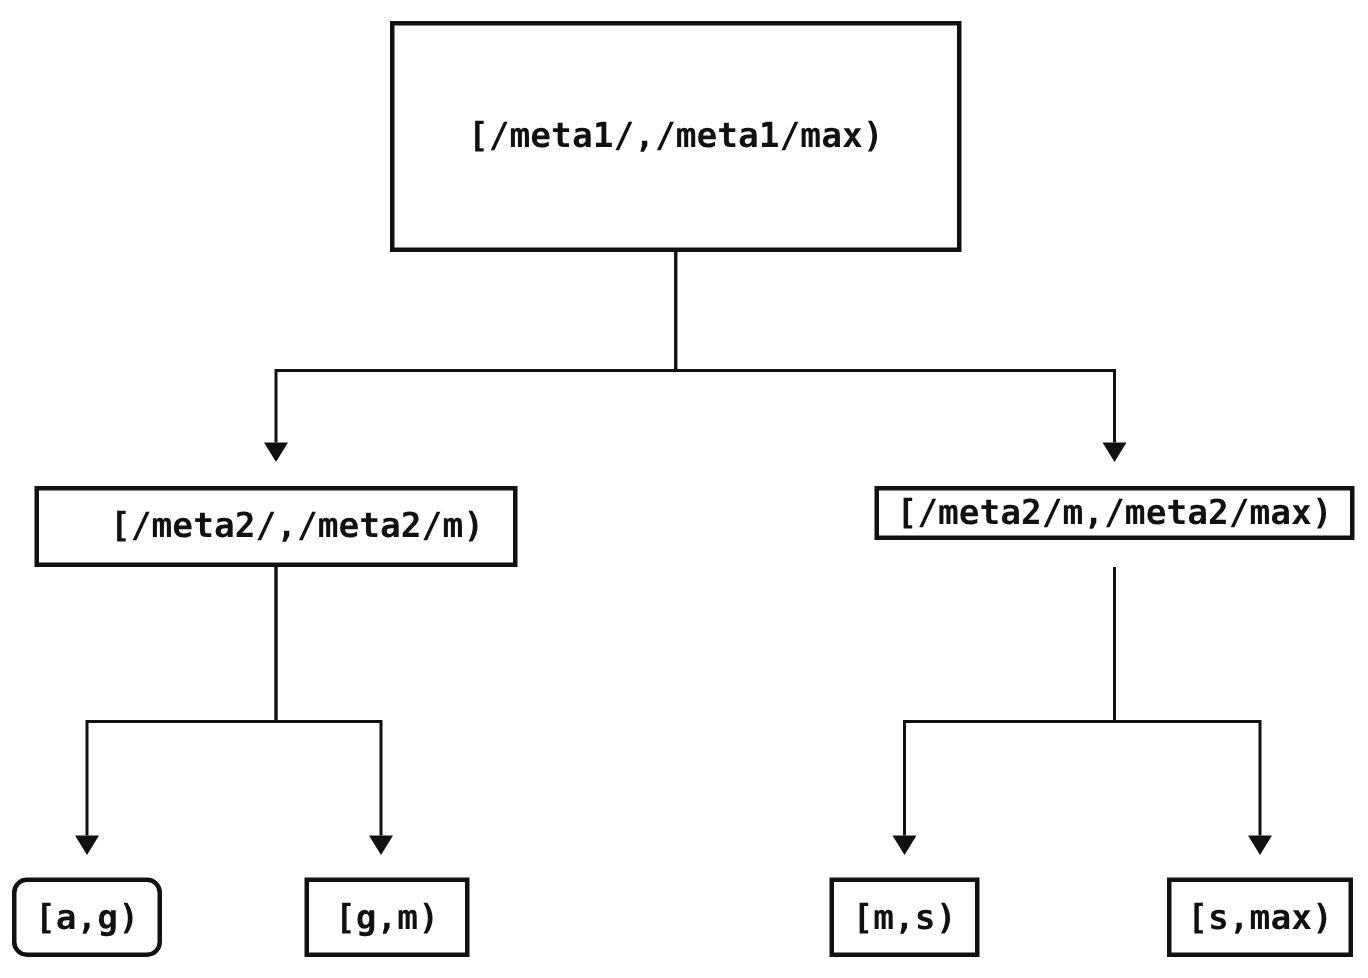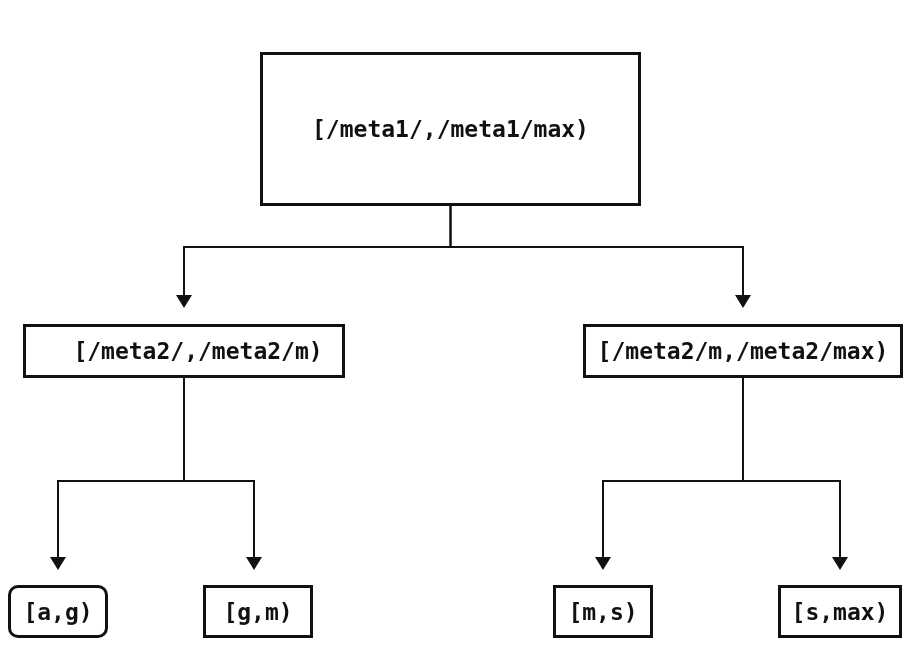--- a/index.html
+++ b/index.html
@@ -43,23 +43,23 @@
     background: var(--bg);
     display: flex;
     align-items: center;
     justify-content: center;
     color: var(--text);
     font-size: 23px;
     font-weight: bold;
     white-space: nowrap;
     letter-spacing: 0;
   }
-  .node-root   { left: 260px; top: 14px;  width: 381px; height: 154px; margin-top: 38px; }
+  .node-root   { left: 260px; top: 14px;  width: 381px; height: 154px; }
   .node-l2a    { left: 23px;  top: 324px; width: 322px; height: 54px; padding-left: 28px; }
-  .node-l2b    { left: 583px; top: 324px; width: 320px; height: 54px; }
+  .node-l2b    { left: 583px; top: 324px; width: 320px; height: 36px; }
   .node-leaf1  { left: 8px;   top: 585px; width: 100px; height: 53px; border-radius: 10px; }
   .node-leaf2  { left: 203px; top: 585px; width: 110px; height: 53px; }
   .node-leaf3  { left: 553px; top: 585px; width: 100px; height: 53px; }
   .node-leaf4  { left: 778px; top: 585px; width: 124px; height: 53px; }
 </style>
 </head>
 <body>
 
 <div class="canvas">
 

